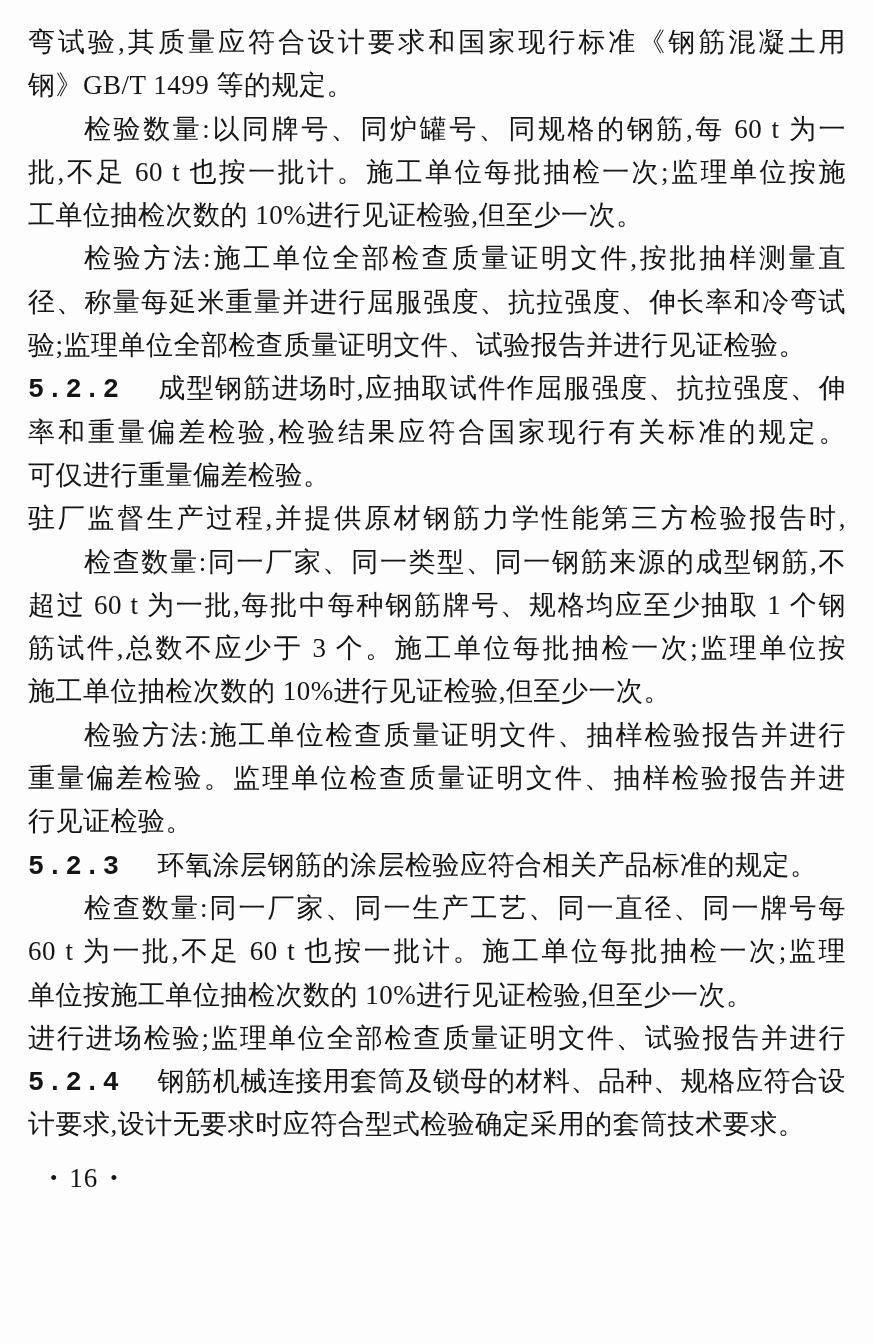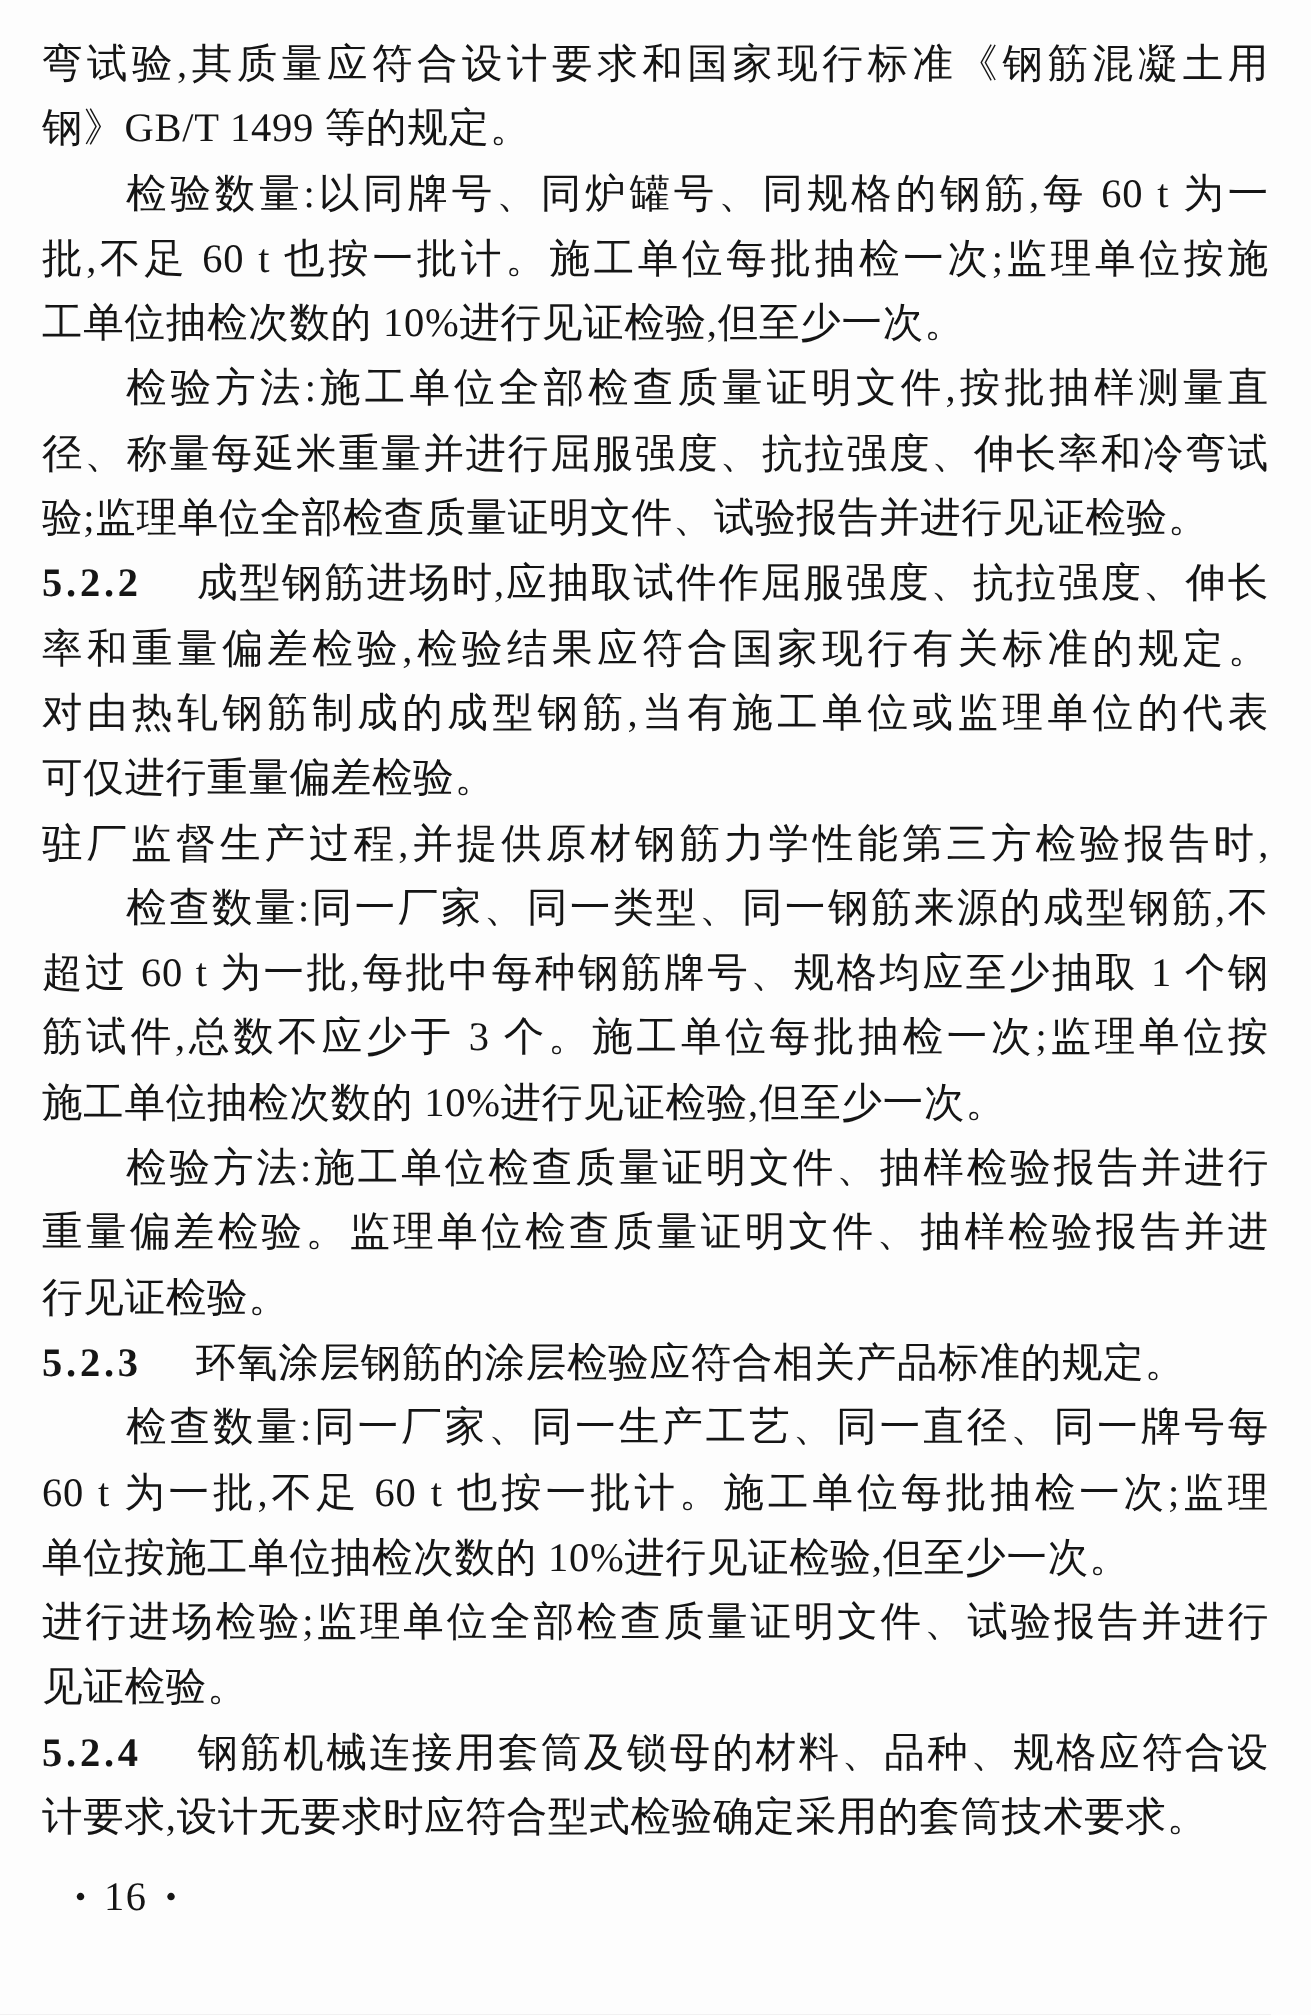--- a/index.html
+++ b/index.html
@@ -32,21 +32,21 @@
   .line.fill {
     white-space: normal;
     text-align: justify;
     text-align-last: justify;
     text-justify: inter-character;
   }
   .secnum {
     font-weight: 700;
     letter-spacing: 2.5px;
     margin-right: 36px;
-    font-family: Liberation Serif, serif;
+    font-family: Liberation Mono, monospace;
   }
   .footer {
     margin-top: 10px;
     padding-left: 22px;
     display: flex;
     align-items: center;
     height: 43px;
     font-size: 27px;
   }
   .footer .bullet {
@@ -66,36 +66,34 @@
       <div class="line fill"><span>弯试验,其质量应符合设计要求和国家现行标准《钢筋混凝土用</span></div>
       <div class="line"><span>钢》GB/T 1499 等的规定。</span></div>
       <div class="line indent fill"><span>检验数量:以同牌号、同炉罐号、同规格的钢筋,每 60 t 为一</span></div>
       <div class="line fill"><span>批,不足 60 t 也按一批计。施工单位每批抽检一次;监理单位按施</span></div>
       <div class="line"><span>工单位抽检次数的 10%进行见证检验,但至少一次。</span></div>
       <div class="line indent fill"><span>检验方法:施工单位全部检查质量证明文件,按批抽样测量直</span></div>
       <div class="line fill"><span>径、称量每延米重量并进行屈服强度、抗拉强度、伸长率和冷弯试</span></div>
       <div class="line"><span>验;监理单位全部检查质量证明文件、试验报告并进行见证检验。</span></div>
       <div class="line fill"><b class="secnum">5.2.2</b><span>成型钢筋进场时,应抽取试件作屈服强度、抗拉强度、伸长</span></div>
       <div class="line fill"><span>率和重量偏差检验,检验结果应符合国家现行有关标准的规定。</span></div>
-      <div class="line fill"><span>对由热轧钢筋制成的成型钢筋,当有施工单位或监理单位的代表</span></div>
       <div class="line"><span>可仅进行重量偏差检验。</span></div>
       <div class="line fill"><span>驻厂监督生产过程,并提供原材钢筋力学性能第三方检验报告时,</span></div>
       <div class="line indent fill"><span>检查数量:同一厂家、同一类型、同一钢筋来源的成型钢筋,不</span></div>
       <div class="line fill"><span>超过 60 t 为一批,每批中每种钢筋牌号、规格均应至少抽取 1 个钢</span></div>
       <div class="line fill"><span>筋试件,总数不应少于 3 个。施工单位每批抽检一次;监理单位按</span></div>
       <div class="line"><span>施工单位抽检次数的 10%进行见证检验,但至少一次。</span></div>
       <div class="line indent fill"><span>检验方法:施工单位检查质量证明文件、抽样检验报告并进行</span></div>
       <div class="line fill"><span>重量偏差检验。监理单位检查质量证明文件、抽样检验报告并进</span></div>
       <div class="line"><span>行见证检验。</span></div>
       <div class="line"><b class="secnum">5.2.3</b><span>环氧涂层钢筋的涂层检验应符合相关产品标准的规定。</span></div>
       <div class="line indent fill"><span>检查数量:同一厂家、同一生产工艺、同一直径、同一牌号每</span></div>
       <div class="line fill"><span>60 t 为一批,不足 60 t 也按一批计。施工单位每批抽检一次;监理</span></div>
       <div class="line"><span>单位按施工单位抽检次数的 10%进行见证检验,但至少一次。</span></div>
       <div class="line fill"><span>进行进场检验;监理单位全部检查质量证明文件、试验报告并进行</span></div>
-      <div class="line"><span>见证检验。</span></div>
       <div class="line fill"><b class="secnum">5.2.4</b><span>钢筋机械连接用套筒及锁母的材料、品种、规格应符合设</span></div>
       <div class="line"><span>计要求,设计无要求时应符合型式检验确定采用的套筒技术要求。</span></div>
     </div>
   <div class="footer">
     <span class="bullet">•</span>
     <span class="pagenum">16</span>
     <span class="bullet">•</span>
   </div>
 </div>
 

